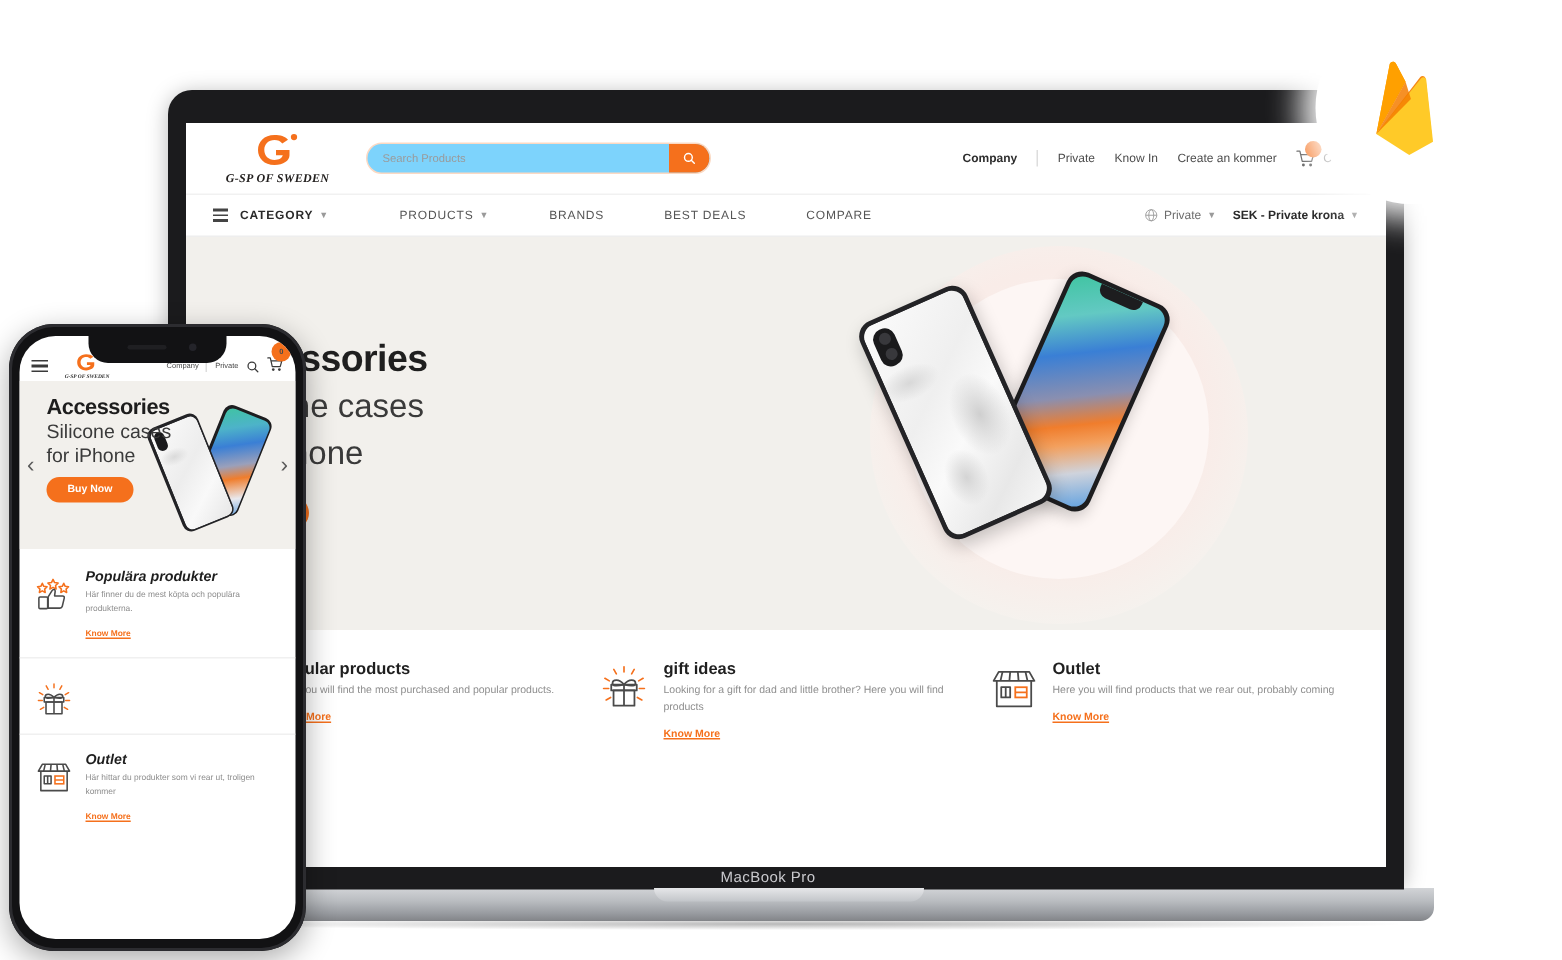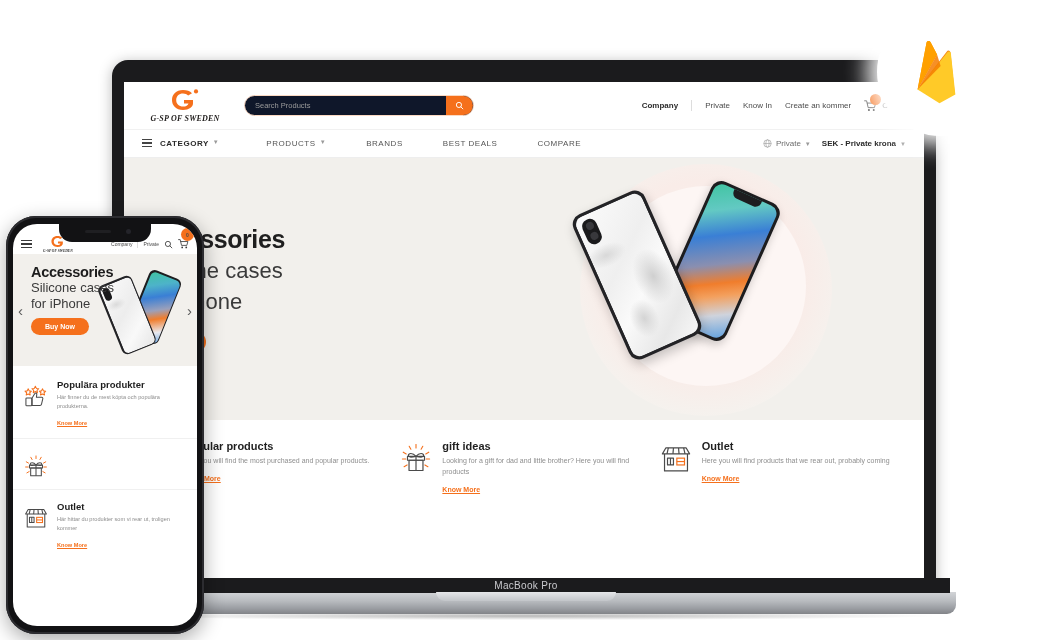--- a/index.html
+++ b/index.html
@@ -28,21 +28,21 @@
     position: absolute; left: 0; top: 0; width: 824px; height: 530px;
     background: #1b1b1d;
     border-radius: 16px 16px 4px 4px;
     box-shadow: 0 2px 14px rgba(0,0,0,0.28);
   }
   #laptop-screen {
     position: absolute; left: 12px; top: 22px; width: 800px; height: 496px;
     background: #ffffff; overflow: hidden;
   }
   #laptop-bar {
-    position: absolute; left: 102px; top: 578px; width: 848px; height: 15px;
+    position: absolute; left: 88px; top: 578px; width: 848px; height: 15px;
     background: #1b1b1d;
     display: flex; align-items: center; justify-content: center;
     z-index: 14;
   }
   #laptop-bar span { color: #c9c9cd; font-size: 10px; letter-spacing: .3px; }
   #laptop-deck {
     position: absolute; left: 96px; top: 592px; width: 860px; height: 22px;
     background: linear-gradient(180deg,#d2d4d7 0%, #b9bcc0 40%, #9a9da2 75%, #828488 100%);
     border-radius: 0 0 9px 9px;
     z-index: 13;
@@ -66,21 +66,21 @@
     border-bottom: 1px solid #f1f1f1;
   }
   .brand { width: 86px; display:flex; flex-direction:column; align-items:center; }
   .brand-mark { width: 30px; height: 24px; position: relative; }
   .brand-name { font-family: "Liberation Serif", serif; font-weight: 700; font-style: italic;
                 font-size: 8px; color: #23201f; letter-spacing: .2px; margin-top: 2px; white-space: nowrap; }
 
   .searchbar {
     margin-left: 16px; width: 230px; height: 21px;
     border: 1px solid #fbd9c3; border-radius: 11px;
-    background: #0f172a; display: flex; align-items: center; overflow: hidden;
+    background: #7dd3fc; display: flex; align-items: center; overflow: hidden;
   }
   .searchbar input {
     flex: 1; border: none; outline: none; height: 100%;
     padding-left: 10px; font-size: 7.5px; color: #6d6d6d;
     font-family: "Liberation Sans", sans-serif; background: transparent;
   }
   .searchbar input::placeholder { color: #9a9a9a; }
   .search-btn {
     width: 27px; height: 21px; background: #f5701c;
     border-radius: 0 11px 11px 0;
@@ -99,21 +99,21 @@
   .cart-label { font-size: 8px; color: #4c4c4c; }
   .cart-label b { color: #2d2d2d; }
 
   
   .nav {
     height: 28px; display: flex; align-items: center; padding: 0 18px;
     border-bottom: 1px solid #eee; gap: 0;
   }
   .nav-item {
     font-size: 8px; letter-spacing: .55px; color: #555; text-transform: uppercase;
-    display: flex; align-items: flex-start; gap: 4px; margin-right: 40px; white-space: nowrap;
+    display: flex; align-items: center; gap: 4px; margin-right: 40px; white-space: nowrap;
   }
   .nav-item.first { font-weight: 700; color: #2a2a2a; margin-right: 47px; }
   .burger { display: inline-flex; flex-direction: column; gap: 2px; margin-right: 4px; }
   .burger i { display:block; width: 10px; height: 1.4px; background: #444; }
   .caret { font-size: 6px; color: #9a9a9a; }
   .nav-right { margin-left: auto; display: flex; align-items: center; gap: 11px; }
   .nav-lang { font-size: 8px; color: #6c6c6c; display:flex; align-items:center; gap: 4px; }
   .nav-cur { font-size: 8px; color: #2a2a2a; font-weight: 700; display:flex; align-items:center; gap:4px; white-space: nowrap; }
 
   
@@ -250,21 +250,21 @@
     position:absolute; inset:1.5px; border-radius:5px;
     background: radial-gradient(ellipse 14px 8px at 30% 30%, #dadada 0%, rgba(218,218,218,0) 70%),
                 linear-gradient(140deg,#fbfbfb,#ededed 45%,#f9f9f9 70%,#e6e6e6);
   }
   .m-phone-back .cam { position:absolute; left:4px; top:4px; width:7px; height:13px; border-radius:4px; background:#1a1a1c; }
 
   .m-list { padding: 2px 0 0 0; }
   .m-feat { display:flex; gap: 8px; padding: 11px 10px 9px 10px; border-bottom: 1px solid #f0f0f0; }
   .m-feat:last-child { border-bottom: none; }
   .m-ico { width: 26px; min-width: 26px; height: 26px; margin-top: 4px; }
-  .m-title { font-size: 9.5px; font-weight: 700; color:#1e1e1e; margin-bottom: 3px; }
+  .m-title { font-size: 9.5px; font-weight: 700; color:#1e1e1e; margin-bottom: 3px; font-style: italic; }
   .m-desc { font-size: 5.6px; line-height: 1.6; color:#8d8d8d; }
   .m-link { font-size: 5.6px; font-weight: 700; color:#f5701c; margin-top: 6px; display:inline-block; }
 
   .icon-svg { display:block; width:100%; height:100%; }
 </style>
 </head>
 <body>
 
 <div id="stage">
 

